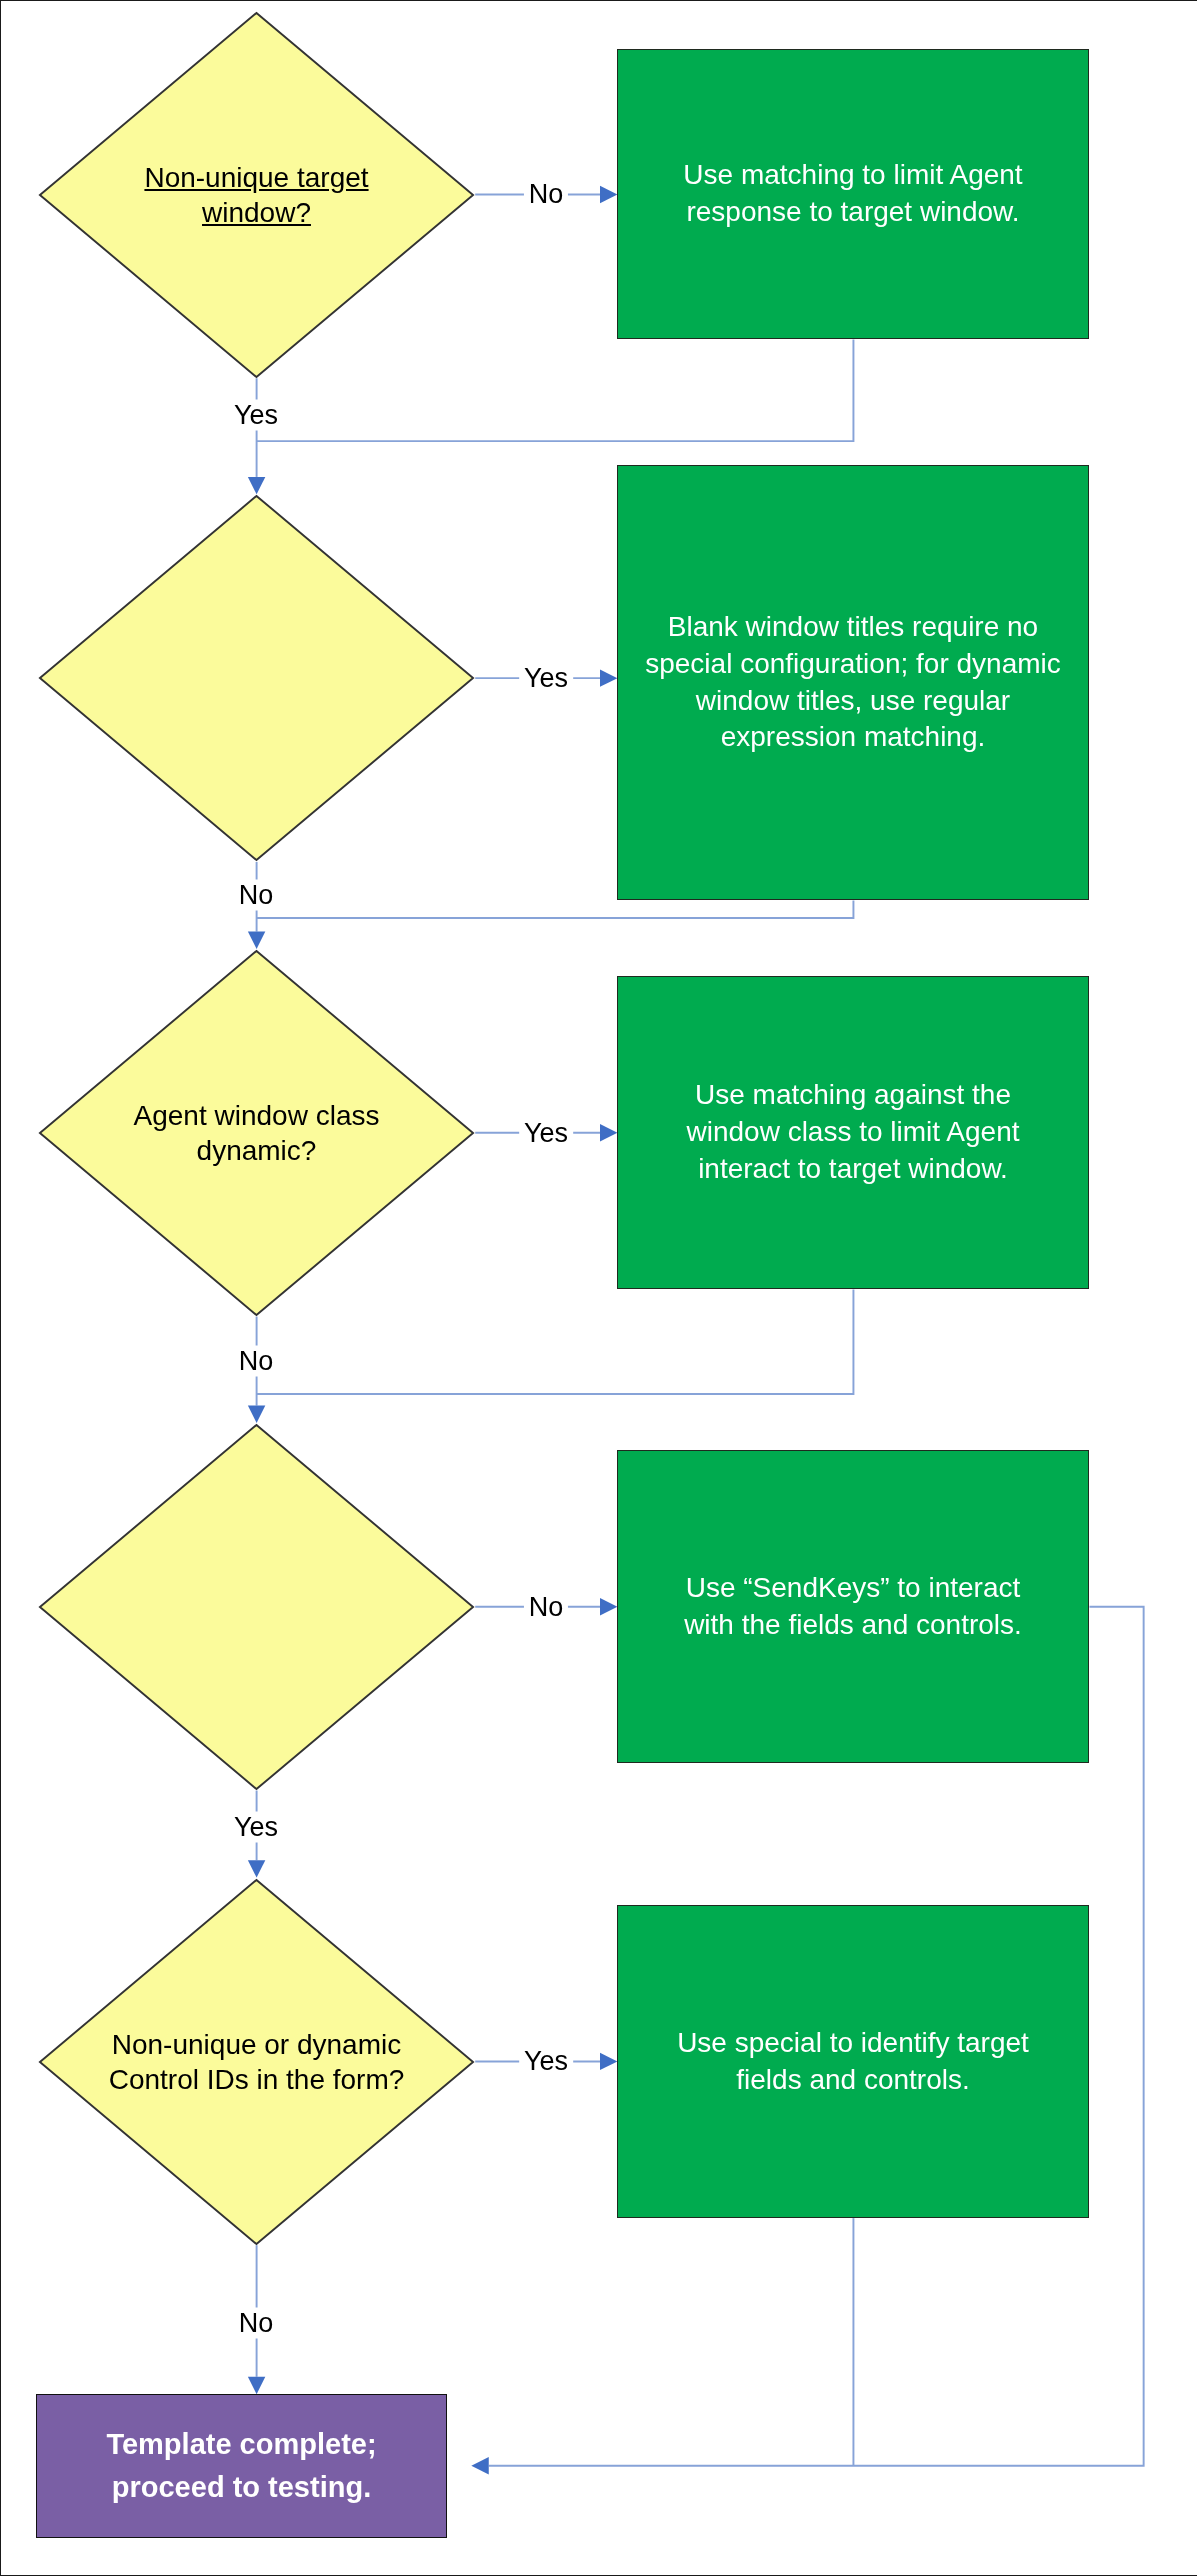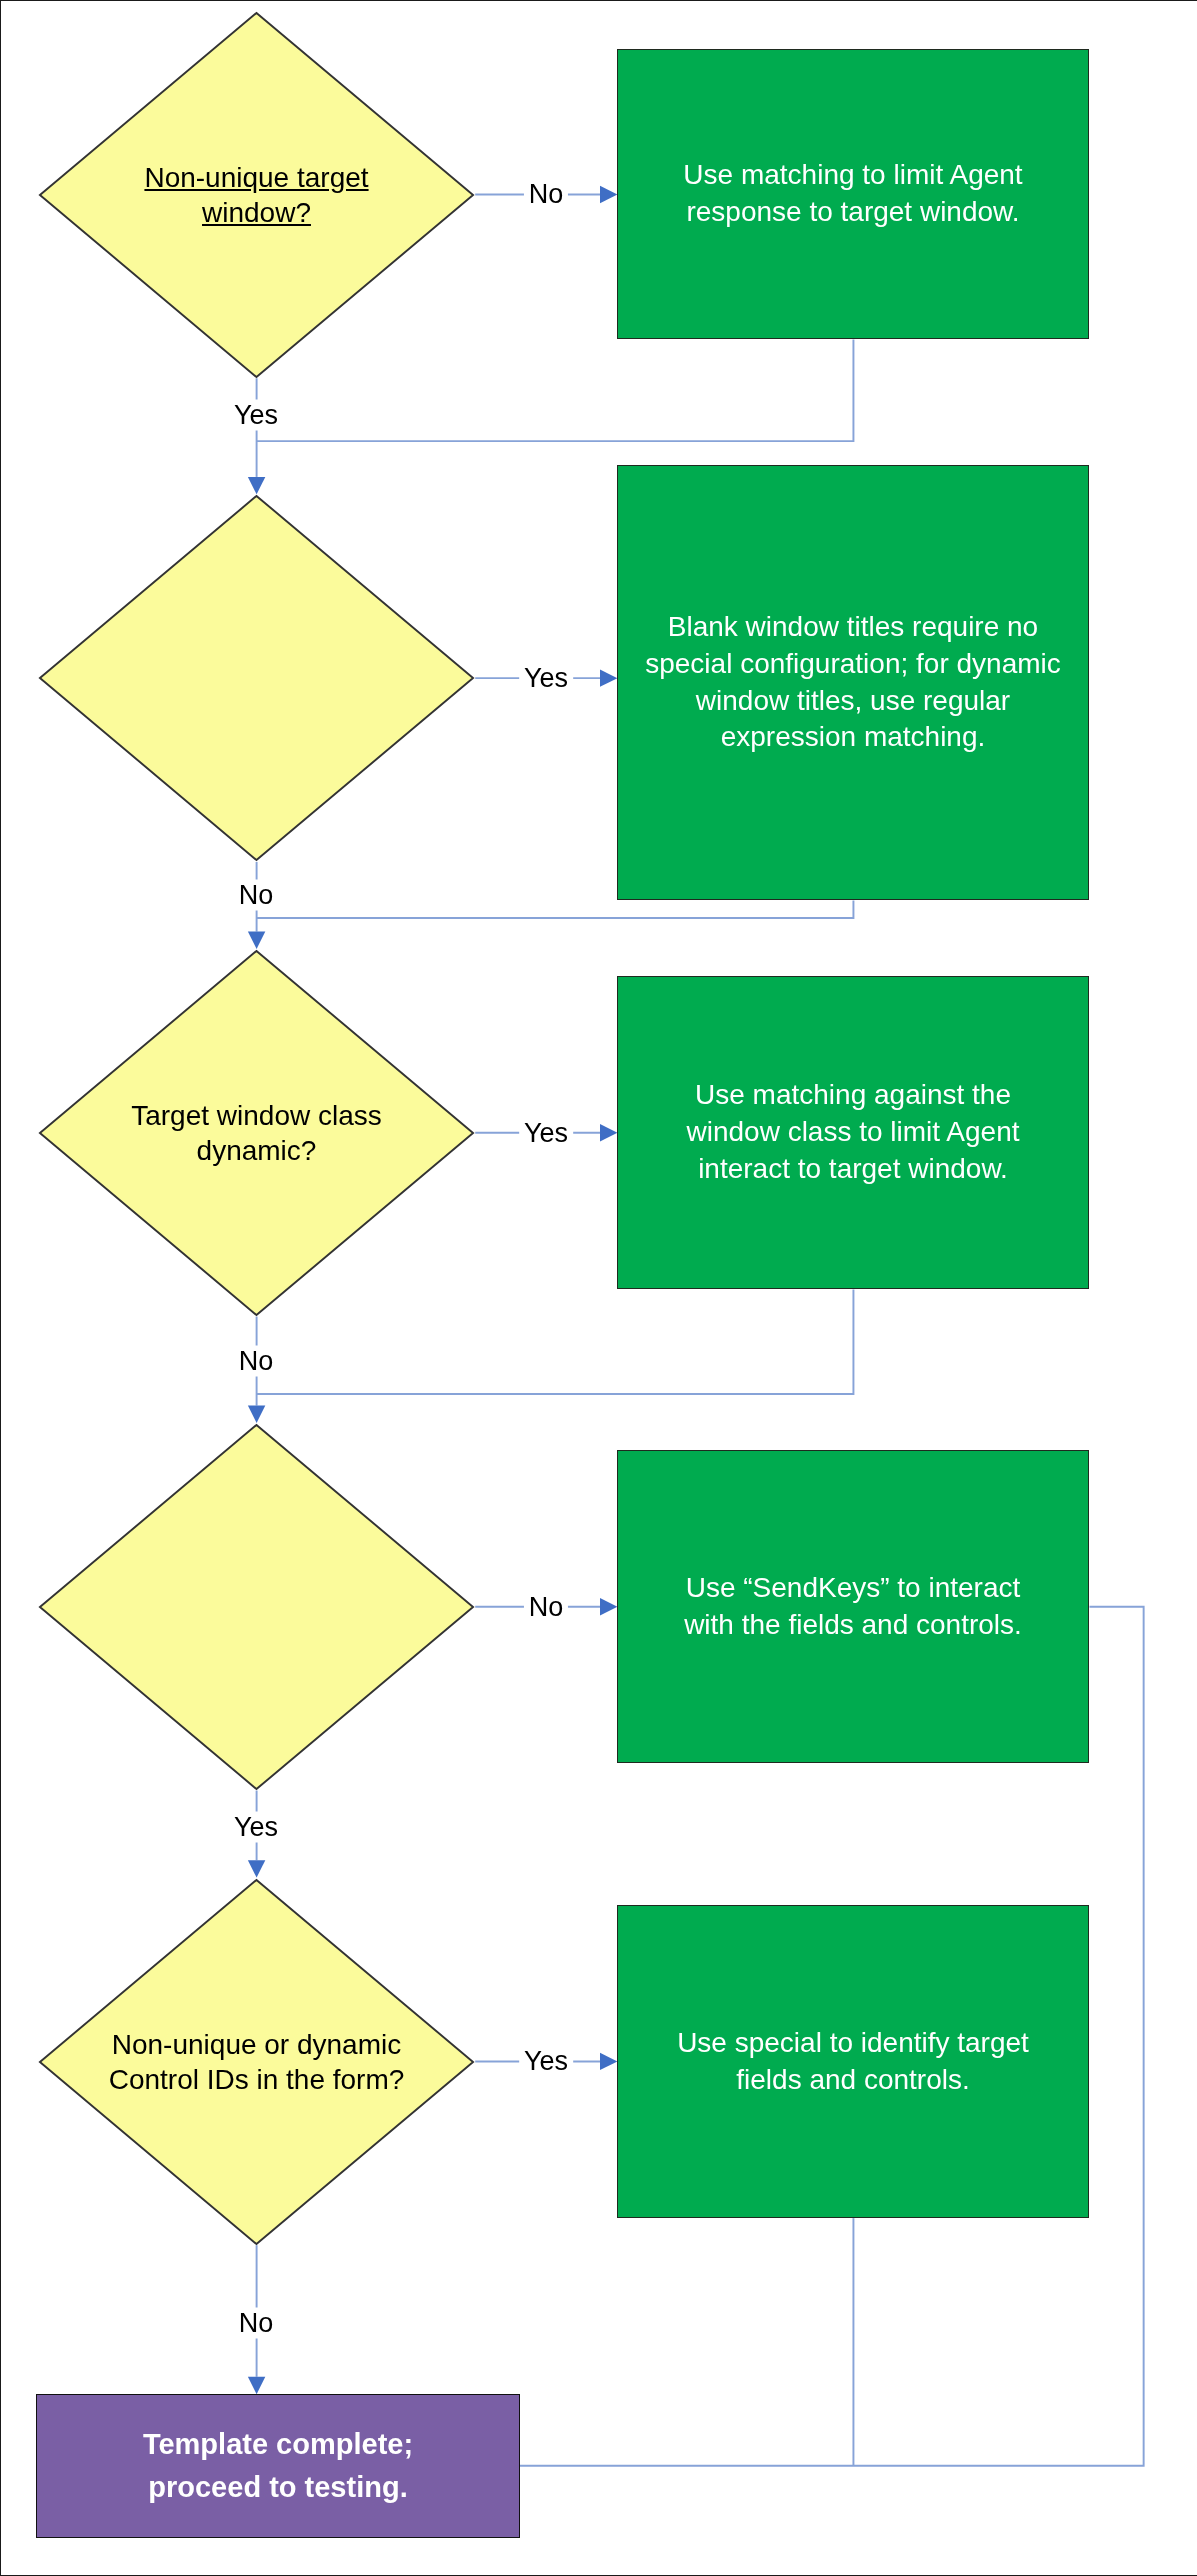--- a/index.html
+++ b/index.html
@@ -143,21 +143,21 @@
   <div class="node decision" style="left:37px;top:493px;width:437px;height:368px">
     <svg class="shape" viewBox="0 0 452 380" preserveAspectRatio="none">
       <polygon points="226,2 450,190 226,378 2,190"></polygon>
     </svg>
   </div>
 
   <div class="node decision" style="left:37px;top:948px;width:437px;height:368px">
     <svg class="shape" viewBox="0 0 452 380" preserveAspectRatio="none">
       <polygon points="226,2 450,190 226,378 2,190"></polygon>
     </svg>
-    <div class="txt d3t">Target window class dynamic?</div>
+    <div class="txt d3t">Agent window class dynamic?</div>
   </div>
 
   <div class="node decision" style="left:37px;top:1422px;width:437px;height:368px">
     <svg class="shape" viewBox="0 0 452 380" preserveAspectRatio="none">
       <polygon points="226,2 450,190 226,378 2,190"></polygon>
     </svg>
   </div>
 
   <div class="node decision" style="left:37px;top:1877px;width:437px;height:368px">
     <svg class="shape" viewBox="0 0 452 380" preserveAspectRatio="none">
@@ -179,21 +179,21 @@
   </div>
 
   <div class="node action" style="left:616px;top:1449px;width:472px;height:313px">
     <span class="b4t">Use “SendKeys” to interact with the fields and controls.</span>
   </div>
 
   <div class="node action" style="left:616px;top:1904px;width:472px;height:313px">
     <span class="b5t">Use special to identify target fields and controls.</span>
   </div>
 
-  <div class="node terminal" style="left:35px;top:2393px;width:484px;height:144px">
+  <div class="node terminal" style="left:35px;top:2393px;width:411px;height:144px">
     <span class="ttxt">Template complete; proceed to testing.</span>
   </div>
 
   <div class="lbl" style="left:545px;top:193px">No</div>
   <div class="lbl" style="left:255px;top:414px">Yes</div>
   <div class="lbl" style="left:545px;top:677px">Yes</div>
   <div class="lbl" style="left:255px;top:894px">No</div>
   <div class="lbl" style="left:545px;top:1132px">Yes</div>
   <div class="lbl" style="left:255px;top:1360px">No</div>
   <div class="lbl" style="left:545px;top:1606px">No</div>

